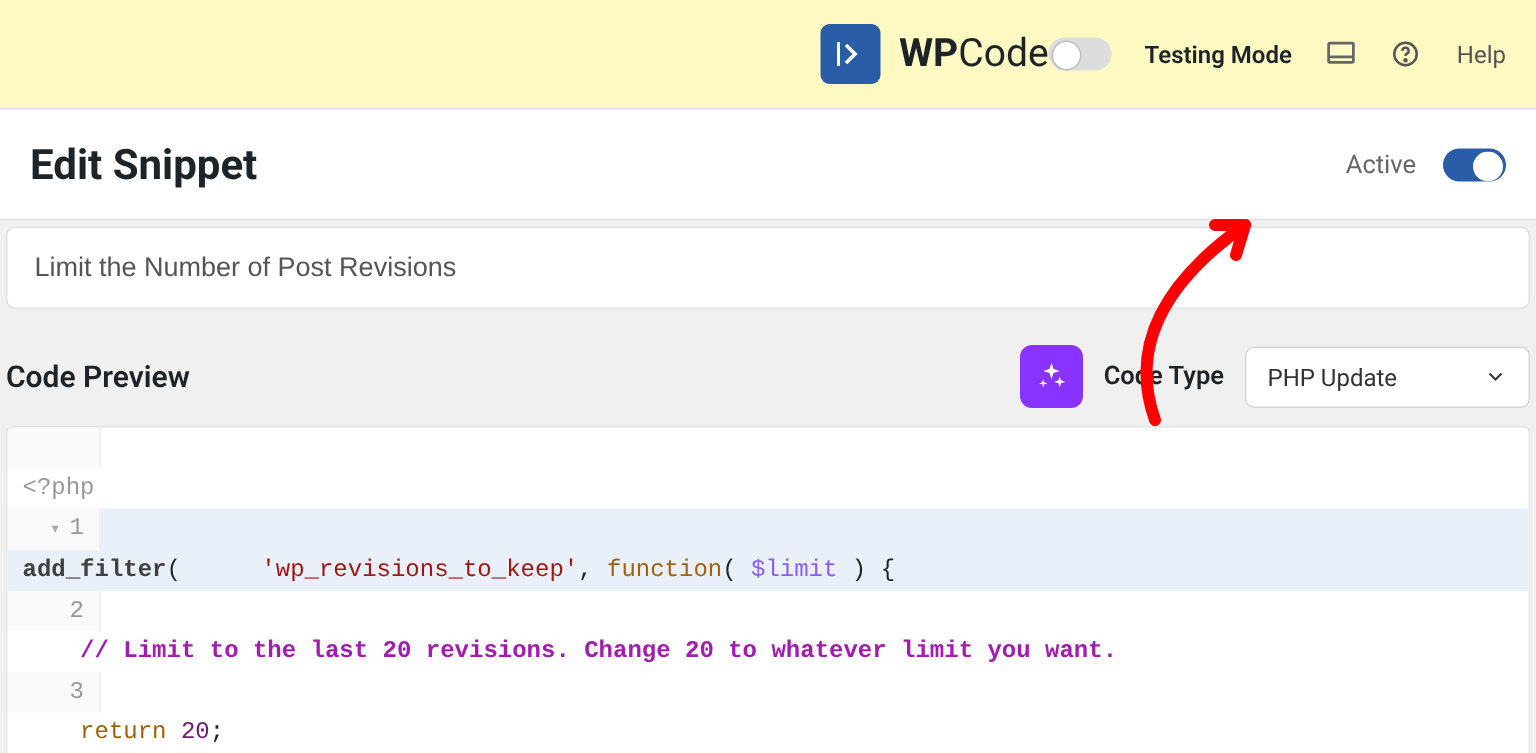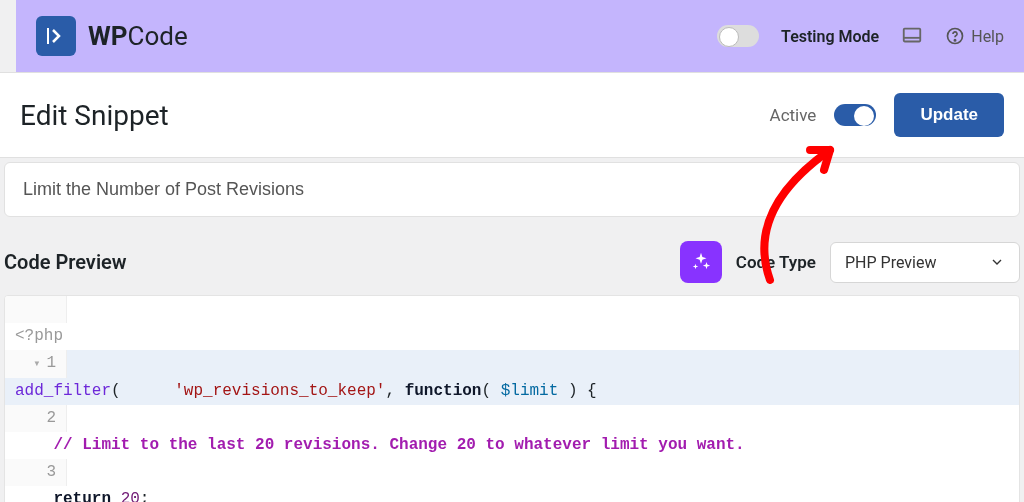--- a/index.html
+++ b/index.html
@@ -7,24 +7,23 @@
       font-family: -apple-system, BlinkMacSystemFont, "Segoe UI", Roboto, sans-serif;
       background: #f0f0f1;
       width: 1024px;
       height: 502px;
       overflow: hidden;
       color: #1d2327;
     }
     .topbar {
       display: flex;
       align-items: center;
-      justify-content: space-between;
+      justify-content: flex-end;
       padding: 16px 20px;
-      background: #c4b5fd;
-      margin-left: 16px;
+      background: #fef9c3;
     }
     .brand {
       display: flex;
       align-items: center;
       gap: 12px;
     }
     .brand-logo {
       width: 40px;
       height: 40px;
       background: #2a5ca8;
@@ -73,37 +72,37 @@
       height: 22px;
       color: #666;
       display: flex;
       align-items: center;
       justify-content: center;
       cursor: pointer;
     }
     .help-link {
       display: flex;
       align-items: center;
-      gap: 6px;
+      gap: 24px;
       color: #555;
       font-size: 16px;
       cursor: pointer;
     }
     .titlebar {
       background: #fff;
       border-top: 1px solid #e0e0e0;
       border-bottom: 1px solid #e0e0e0;
       padding: 20px 20px;
       display: flex;
       align-items: center;
       justify-content: space-between;
     }
     .titlebar h1 {
       font-size: 28px;
-      font-weight: 400;
+      font-weight: 700;
       color: #1d2327;
     }
     .titlebar-right {
       display: flex;
       align-items: center;
       gap: 18px;
     }
     .save-lib {
       display: flex;
       align-items: center;
@@ -210,24 +209,24 @@
       color: #aaa;
       font-size: 12px;
       padding-right: 6px;
     }
     .code-line {
       flex: 1;
       padding: 0 10px;
       white-space: pre;
     }
     .php-tag { color: #999; }
-    .fn { color: #6d28d9; }
+    .fn { color: #404040; font-weight: bold; }
     .str { color: #a31515; margin-left: 44px; }
-    .kw { color: #0f172a; font-weight: bold; }
-    .var { color: #0369a1; }
+    .kw { color: #a16207; }
+    .var { color: #8b5cf6; }
     .comment { color: #a21caf; font-weight: bold; }
     .num { color: #701a75; }
     .hl { background: #e9f0f9; }
     .arrow {
       position: absolute;
       top: 140px;
       left: 740px;
       pointer-events: none;
     }
     .relwrap { position: relative; }
@@ -265,38 +264,37 @@
         <span>Help</span>
       </div>
     </div>
   </div>
 
   <div class="titlebar">
     <h1>Edit Snippet</h1>
     <div class="titlebar-right">
       <span class="active-label">Active</span>
       <div class="switch on"></div>
-      <button class="btn-primary">Update</button>
     </div>
   </div>
 
   <div class="content">
     <input class="title-input" type="text" value="Limit the Number of Post Revisions" style="">
 
     <div class="preview-header">
       <h2>Code Preview</h2>
       <div class="preview-right">
         <div class="ai-btn">
           <svg viewBox="0 0 24 24" width="22" height="22" fill="currentColor">
               <path d="M12 2l1.5 4.5L18 8l-4.5 1.5L12 14l-1.5-4.5L6 8l4.5-1.5L12 2zm6 10l.9 2.7L22 16l-3.1.9L18 20l-.9-3.1L14 16l3.1-1.3L18 12zm-12 2l.7 2.1L9 17l-2.3.7L6 20l-.7-2.3L3 17l2.3-.9L6 14z"></path>
             </svg>
         </div>
         <span class="codetype-label">Code Type</span>
         <div class="codetype-select">
-          <span>PHP Preview</span>
+          <span>PHP Update</span>
           <svg viewBox="0 0 24 24" width="16" height="16" fill="none" stroke="currentColor" stroke-width="2">
               <polyline points="6 9 12 15 18 9"></polyline>
             </svg>
         </div>
       </div>
     </div>
 
     <div class="editor">
       <div class="editor-row">
         <div class="gutter">&nbsp;</div>

